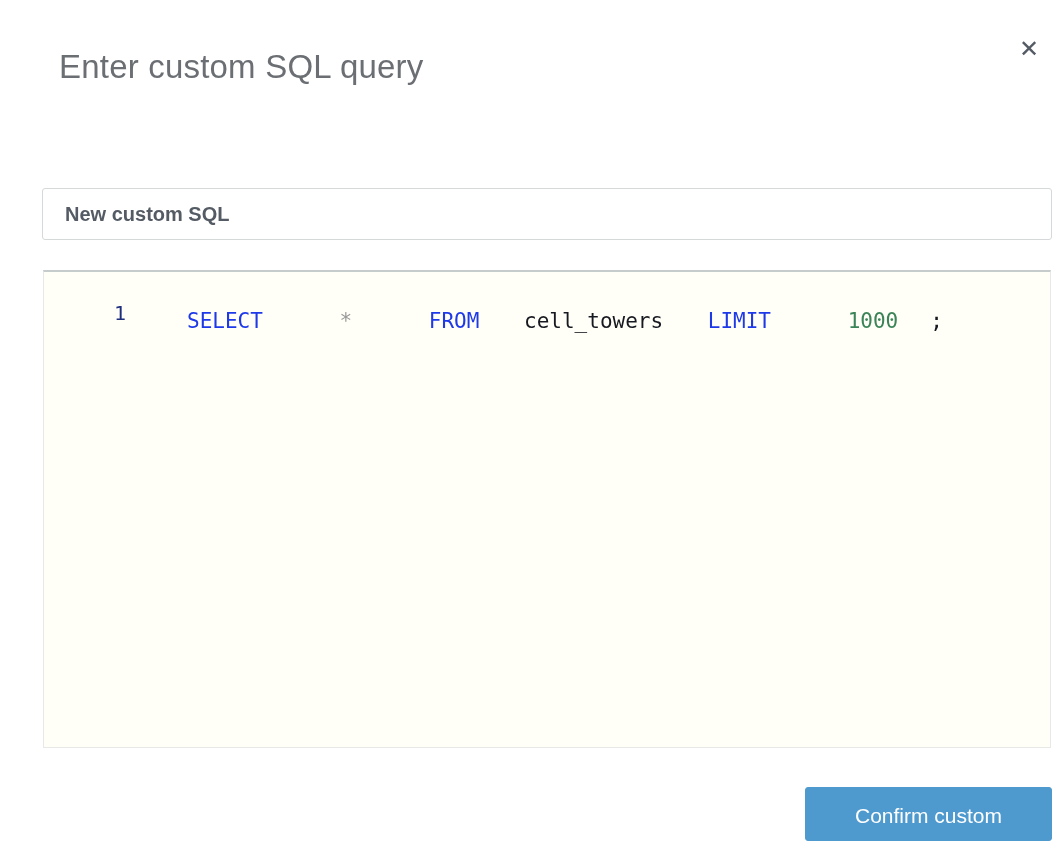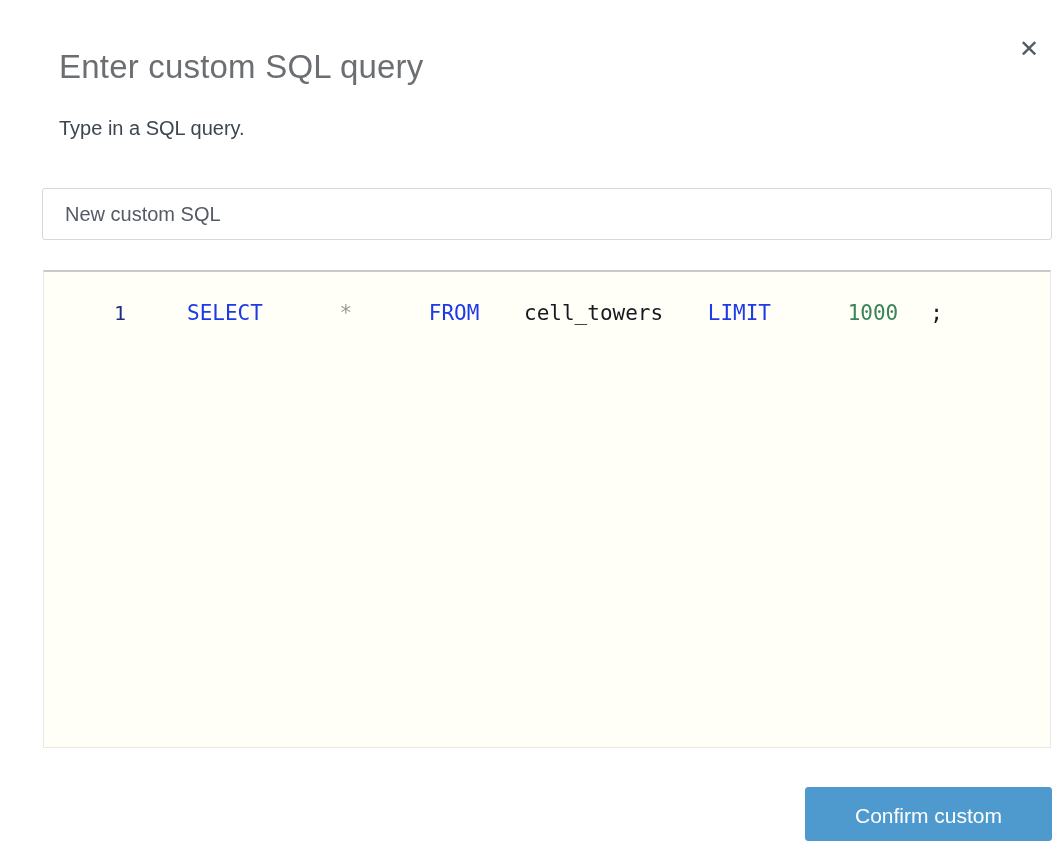--- a/index.html
+++ b/index.html
@@ -37,20 +37,21 @@
   .query-name-input {
     position: absolute; left: 26px; top: 172px;
     width: 1010px; height: 52px;
     border: 1px solid var(--input-border, #d6d9d9);
     border-radius: 3px;
     padding: 0 0 0 22px;
     font-family: "Liberation Sans", sans-serif;
     font-size: 20px; color: #545b64;
     background: #ffffff;
     outline: none;
+    font-weight: bold;
   }
   .sql-editor {
     position: absolute; left: 27px; top: 254px;
     width: 1008px; height: 478px;
     background: var(--editor-bg, #fffef7);
     border: 1px solid #e7e9e6;
     border-top: 2px solid #c6cbcb;
     display: flex;
     align-items: flex-start;
     padding-top: 12px;
@@ -66,20 +67,21 @@
     color: var(--line-number, #1f2f7d);
     user-select: none;
   }
   .editor-code {
     flex: 1;
     padding-left: 21px;
     font-family: "DejaVu Sans Mono", monospace;
     font-size: 21px; line-height: 27px;
     white-space: pre;
     color: #16191f;
+    margin-top: 8px;
   }
   .footer-btn {
     position: absolute; top: 771px;
     height: 54px;
     font-family: "Liberation Sans", sans-serif;
     font-size: 21px;
     border-radius: 3px;
     cursor: pointer;
   }
   .btn-secondary {
@@ -97,21 +99,20 @@
 </style>
 </head>
 <body style="--title-text: #6b6f73; --input-border: #d6d9d9; --editor-bg: #fffef7; --line-number: #1f2f7d; --secondary-button-border: #4d9ad0; --secondary-button-text: #4596d2; --primary-button-bg: #4e9ace; --primary-button-text: #ffffff;">
 
 <div class="modal">
 
   <h1 class="modal-title">Enter custom SQL query</h1>
 
   <button class="close-btn">✕</button>
 
-  <p class="modal-subtitle">Type in a SQL query.</p>
 
   <input class="query-name-input" type="text" value="New custom SQL" style="">
 
   <div class="sql-editor">
     <div class="editor-gutter">1</div>
     <div class="editor-code"><span style="color: rgb(29, 57, 232);">SELECT</span><span style="color: rgb(22, 25, 31);"> </span><span style="color: rgb(153, 153, 153);">*</span><span style="color: rgb(22, 25, 31);"> </span><span style="color: rgb(29, 57, 232);">FROM</span><span style="color: rgb(22, 25, 31);"> cell_towers </span><span style="color: rgb(29, 57, 232);">LIMIT</span><span style="color: rgb(22, 25, 31);"> </span><span style="color: rgb(58, 132, 87);">1000</span><span style="color: rgb(22, 25, 31);">;</span></div>
   </div>
 
 
   <button class="footer-btn btn-primary">Confirm custom</button>

